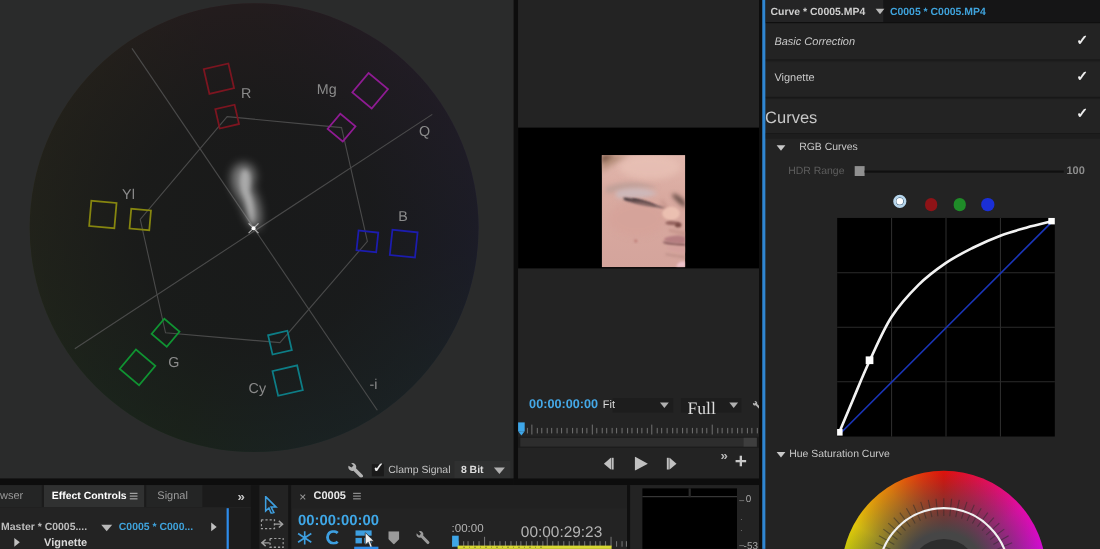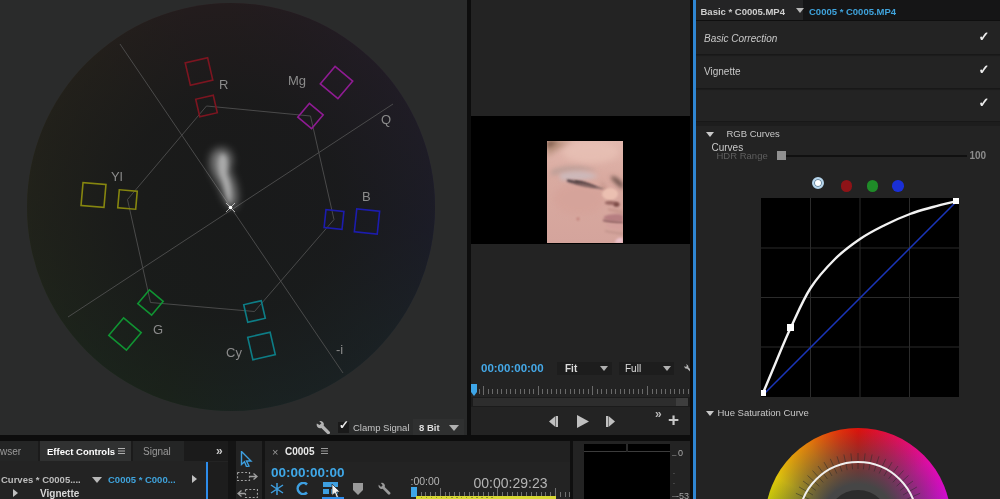--- a/index.html
+++ b/index.html
@@ -153,24 +153,24 @@
 
       <path d="M58,89 C64,90 70,91 76,91.5 L76,94 C69,93 62,92 58,91 Z" fill="#bd9088" opacity="0.7" filter="url(#soft2)"></path>
 
       <circle cx="31" cy="78" r="1.4" fill="#bd7c76" filter="url(#soft2)"></circle>
 
       <path d="M70,98 C72,96.5 74,96.5 76,97 L76,102 L68,102 C68,100 69,99 70,98 Z" fill="#ecc2cb" filter="url(#soft2)"></path>
       </svg>
 
     <div class="txt" style="left:10px;top:361.5px;color:#45a9e8;font-size:11.5px;font-weight:bold;">00:00:00:00</div>
     <div class="abs" style="left:86px;top:362px;width:55px;height:13px;background:#1d1d1d;"></div>
-    <div class="txt" style="left:94px;top:363px;color:#dcdcdc;font-size:10px;font-weight:bold;">Fit</div>
+    <div class="txt" style="left:77px;top:363px;color:#dcdcdc;font-size:10px;">Fit</div>
     <div class="abs" style="left:129px;top:366px;width:0;height:0;border-left:4.5px solid transparent;border-right:4.5px solid transparent;border-top:5px solid #b0b0b0;"></div>
     <div class="abs" style="left:148px;top:362px;width:55px;height:13px;background:#1d1d1d;"></div>
-    <div class="txt" style="left:154px;top:363px;color:#dcdcdc;font-size:10px;">Full</div>
+    <div class="txt" style="left:154px;top:363px;color:#dcdcdc;font-size:16px;font-family:Liberation Serif, serif;">Full</div>
     <div class="abs" style="left:192px;top:366px;width:0;height:0;border-left:4.5px solid transparent;border-right:4.5px solid transparent;border-top:5px solid #b0b0b0;"></div>
     <svg class="abs" style="left:213px;top:363px;" width="9" height="10" viewBox="0 0 16 14">
       <path d="M3.2,1.2 a3.4,3.4 0 0 1 4.4,4.4 L13.5,11.5 a1.6,1.6 0 0 1 -2.3,2.3 L5.3,7.9 a3.4,3.4 0 0 1 -4.4,-4.4 L3.5,5.1 L5.4,3.2 Z" fill="#b3b3b3"></path>
     </svg>
 
     <div id="progRuler" class="abs" style="left:0;top:384px;width:219px;height:13px;">
         <div style="position:absolute;left:3.0px;top:5px;width:1px;height:5px;background:#6a6a6a;"></div>
         <div style="position:absolute;left:7.5px;top:5px;width:1px;height:5px;background:#6a6a6a;"></div>
         <div style="position:absolute;left:12.1px;top:2px;width:1px;height:9px;background:#6a6a6a;"></div>
         <div style="position:absolute;left:16.6px;top:5px;width:1px;height:5px;background:#6a6a6a;"></div>
@@ -244,31 +244,31 @@
 
   <div class="abs" style="left:467px;top:435px;width:226px;height:6px;background:#0d0d0d;"></div>
 
   <div class="abs" style="left:690px;top:0;width:2.5px;height:499px;background:#0d0d0d;"></div>
   <div class="abs" style="left:692.5px;top:0;width:3px;height:499px;background:#2f86d2;"></div>
 
   <div class="abs" id="lumetri" style="left:695.5px;top:0;width:304.5px;height:499px;background:#232323;overflow:hidden;">
 
     <div class="abs" style="left:0;top:0;width:305px;height:21px;background:#151516;border-bottom:1px solid #0f0f0f;"></div>
     <div class="abs" style="left:0;top:0;width:107px;height:20px;background:#242425;"></div>
-    <div class="txt" style="left:5px;top:6px;color:#cecece;font-size:9.5px;font-weight:bold;">Basic * C0005.MP4</div>
+    <div class="txt" style="left:5px;top:6px;color:#cecece;font-size:9.5px;font-weight:bold;">Curve * C0005.MP4</div>
     <div class="abs" style="left:100px;top:8px;width:0;height:0;border-left:4.5px solid transparent;border-right:4.5px solid transparent;border-top:5.5px solid #b8b8b8;"></div>
     <div class="txt" style="left:113.5px;top:6px;color:#3fa3dc;font-size:9.5px;font-weight:bold;">C0005 * C0005.MP4</div>
 
     <div class="txt" style="left:8.5px;top:33px;color:#c8c8c8;font-size:10px;font-style:italic;">Basic Correction</div>
     <div class="txt" style="left:283px;top:29px;color:#ededed;font-size:13px;font-weight:bold;">✓</div>
     <div class="abs" style="left:0;top:53.5px;width:305px;height:1.5px;background:#181818;box-shadow:0 1px 1px rgba(0,0,0,0.25);"></div>
     <div class="txt" style="left:8.5px;top:66px;color:#c8c8c8;font-size:10px;">Vignette</div>
     <div class="txt" style="left:283px;top:62px;color:#ededed;font-size:13px;font-weight:bold;">✓</div>
     <div class="abs" style="left:0;top:87.5px;width:305px;height:1.5px;background:#181818;box-shadow:0 1px 1px rgba(0,0,0,0.25);"></div>
-    <div class="txt" style="left:16px;top:99px;color:#c8c8c8;font-size:10px;margin-top:43px;">Curves</div>
+    <div class="txt" style="left:0;top:99px;color:#c8c8c8;font-size:15px;">Curves</div>
     <div class="txt" style="left:283px;top:95px;color:#ededed;font-size:13px;font-weight:bold;">✓</div>
     <div class="abs" style="left:0;top:120.5px;width:305px;height:1.5px;background:#181818;"></div>
     <div class="abs" style="left:0;top:122px;width:305px;height:4px;background:#1d1d1d;"></div>
 
     <div class="abs" style="left:10px;top:131.5px;width:0;height:0;border-left:4.5px solid transparent;border-right:4.5px solid transparent;border-top:5.5px solid #c8c8c8;"></div>
     <div class="txt" style="left:31px;top:128px;color:#c8c8c8;font-size:9.5px;">RGB Curves</div>
     <div class="txt" style="left:21px;top:150px;color:#5e5e5e;font-size:9.5px;">HDR Range</div>
     <div class="abs" style="left:81px;top:151px;width:9px;height:9px;background:#909090;"></div>
     <div class="abs" style="left:90px;top:155px;width:181px;height:1.5px;background:#101010;"></div>
     <div class="txt" style="left:274px;top:150px;color:#8c8c8c;font-size:10px;font-weight:bold;">100</div>
@@ -375,21 +375,21 @@
     <div class="abs" style="left:0;top:0;width:228px;height:20px;background:#1b1b1b;"></div>
     <div class="abs" style="left:0;top:0;width:38px;height:20px;background:#242525;"></div>
     <div class="txt" style="left:0px;top:5px;color:#9a9a9a;font-size:10px;">wser</div>
     <div class="abs" style="left:39.5px;top:0;width:91.5px;height:20px;background:#303131;"></div>
     <div class="txt" style="left:47px;top:5px;color:#ffffff;font-size:9.5px;font-weight:bold;">Effect Controls</div>
     <div class="abs" style="left:118px;top:7px;width:7px;height:1.2px;background:#b0b0b0;box-shadow:0 2.5px 0 #b0b0b0, 0 5px 0 #b0b0b0;"></div>
     <div class="abs" style="left:133px;top:0;width:51px;height:20px;background:#242525;"></div>
     <div class="txt" style="left:143px;top:5px;color:#9a9a9a;font-size:10px;">Signal</div>
     <div class="txt" style="left:216px;top:3px;color:#c8c8c8;font-size:12px;font-weight:bold;">»</div>
 
-    <div class="txt" style="left:1px;top:32.5px;color:#bdbdbd;font-size:9.5px;font-weight:bold;">Curves * C0005....</div>
+    <div class="txt" style="left:1px;top:32.5px;color:#bdbdbd;font-size:9.5px;font-weight:bold;">Master * C0005....</div>
     <div class="abs" style="left:92px;top:36px;width:0;height:0;border-left:5px solid transparent;border-right:5px solid transparent;border-top:6px solid #b8b8b8;"></div>
     <div class="txt" style="left:108px;top:32.5px;color:#3fa3dc;font-size:9.5px;font-weight:bold;">C0005 * C000...</div>
     <div class="abs" style="left:192px;top:33.5px;width:0;height:0;border-top:4.5px solid transparent;border-bottom:4.5px solid transparent;border-left:5.5px solid #c0c0c0;"></div>
     <div class="abs" style="left:208px;top:21px;width:20px;height:37px;background:#1d1d1d;"></div>
     <div class="abs" style="left:205.5px;top:21px;width:2.5px;height:37px;background:#2d8ceb;"></div>
     <div class="abs" style="left:12.5px;top:48px;width:0;height:0;border-top:4.5px solid transparent;border-bottom:4.5px solid transparent;border-left:5.5px solid #c0c0c0;"></div>
     <div class="txt" style="left:40px;top:46.5px;color:#d8d8d8;font-size:10px;font-weight:bold;">Vignette</div>
   </div>
 
   <div class="abs" style="left:228px;top:441px;width:8px;height:58px;background:#141414;"></div>

